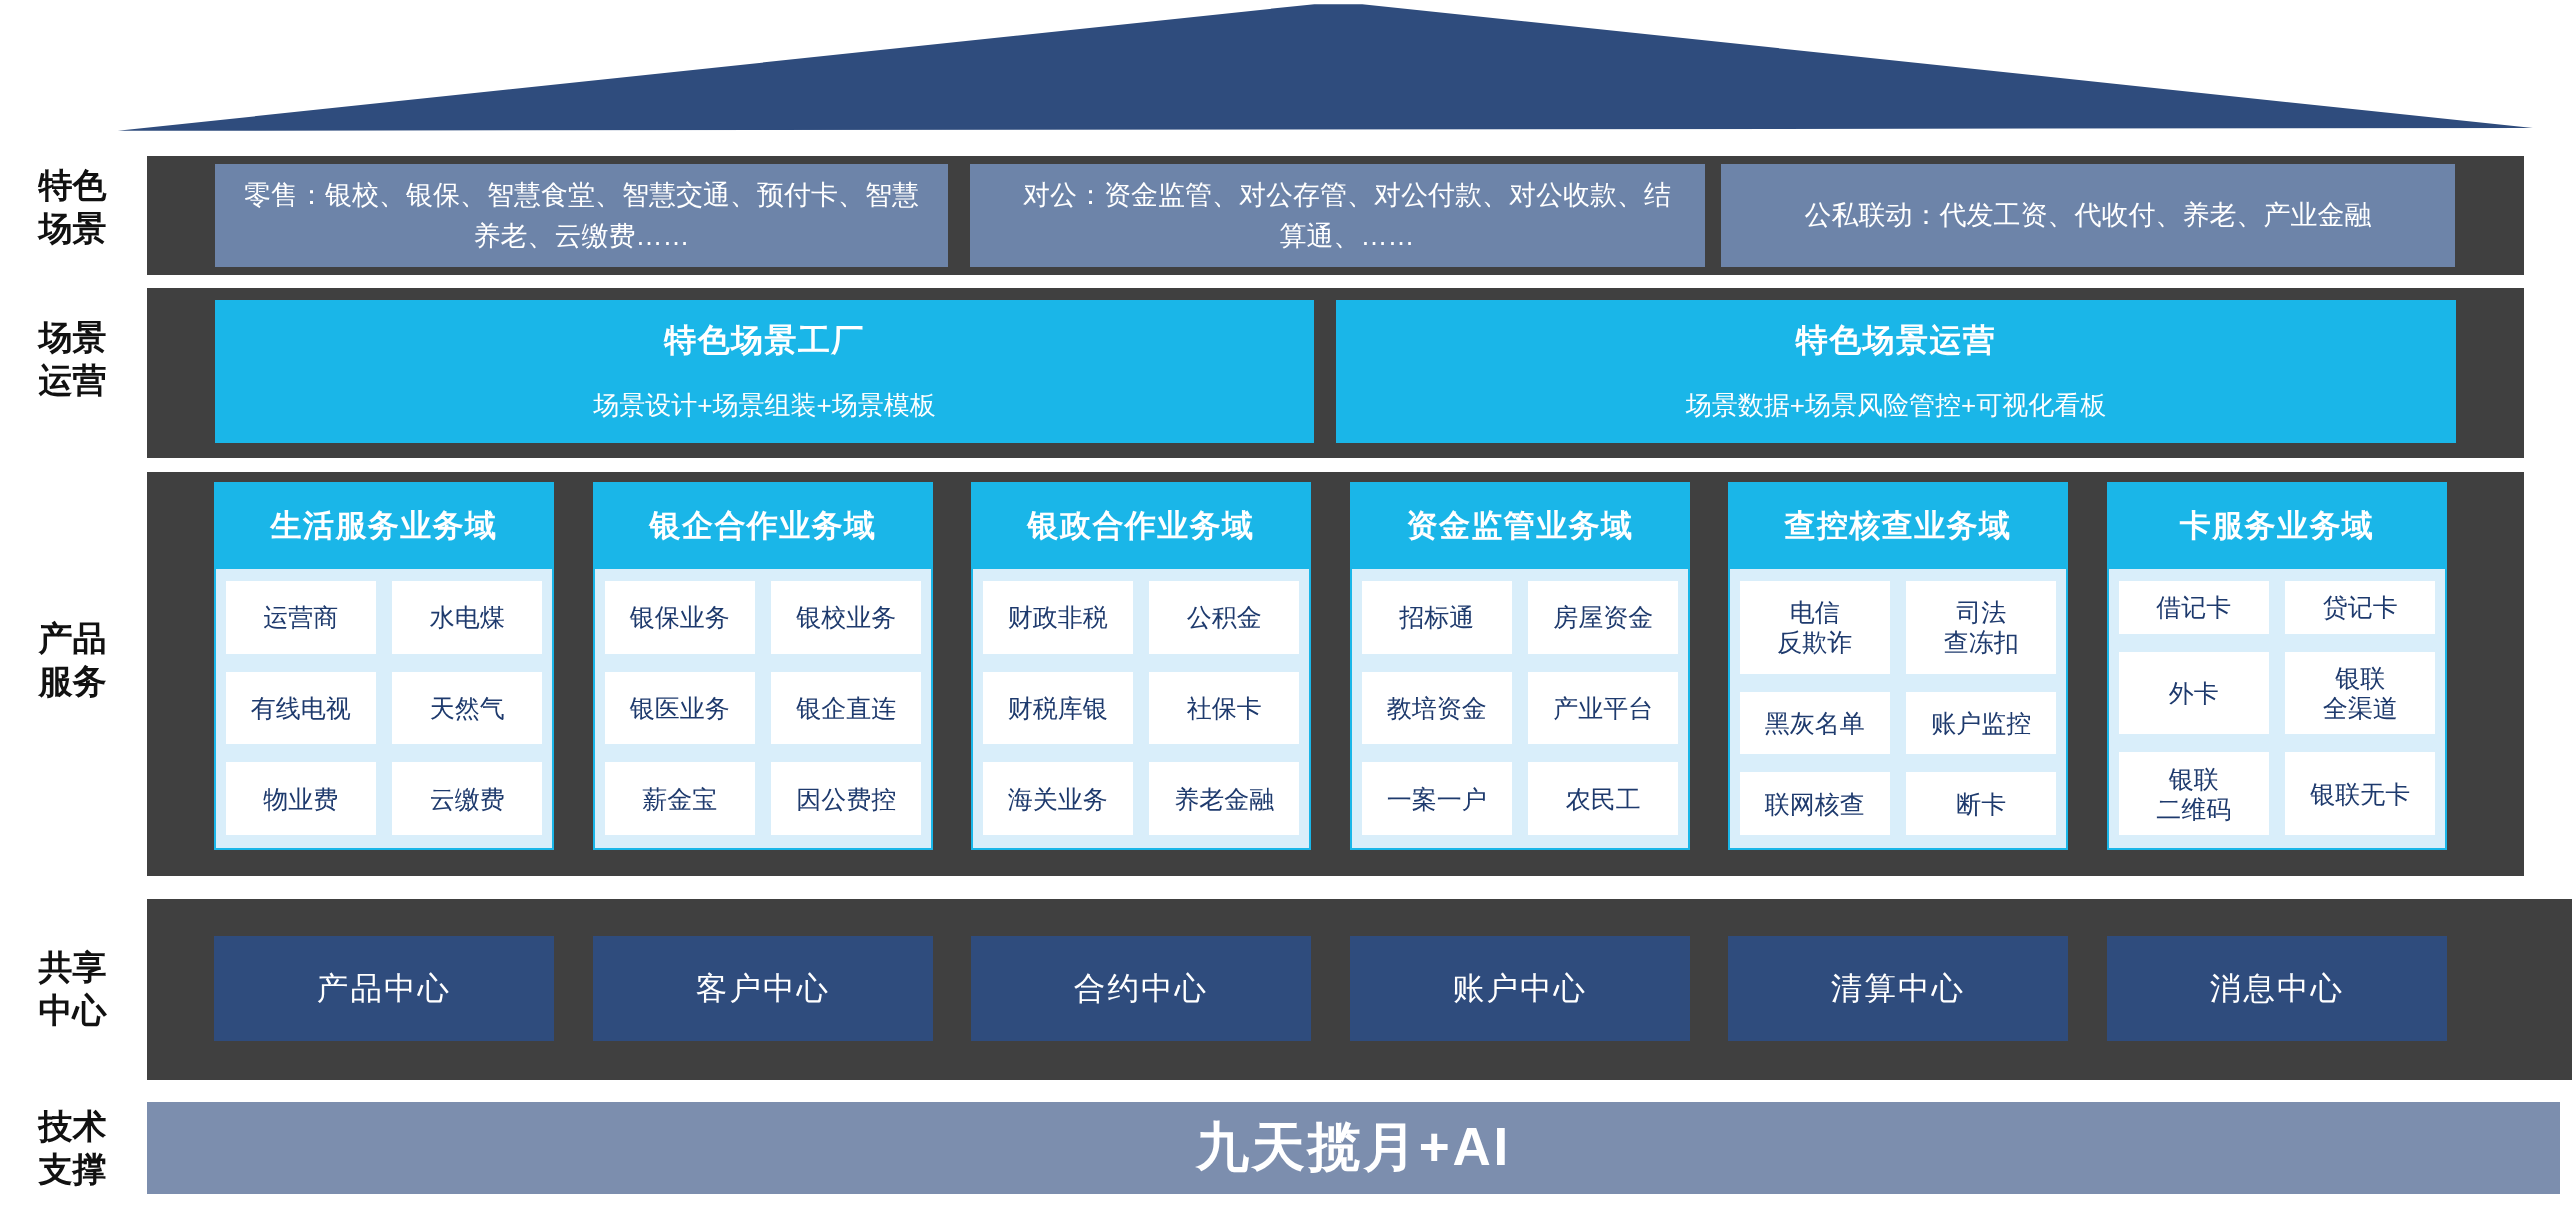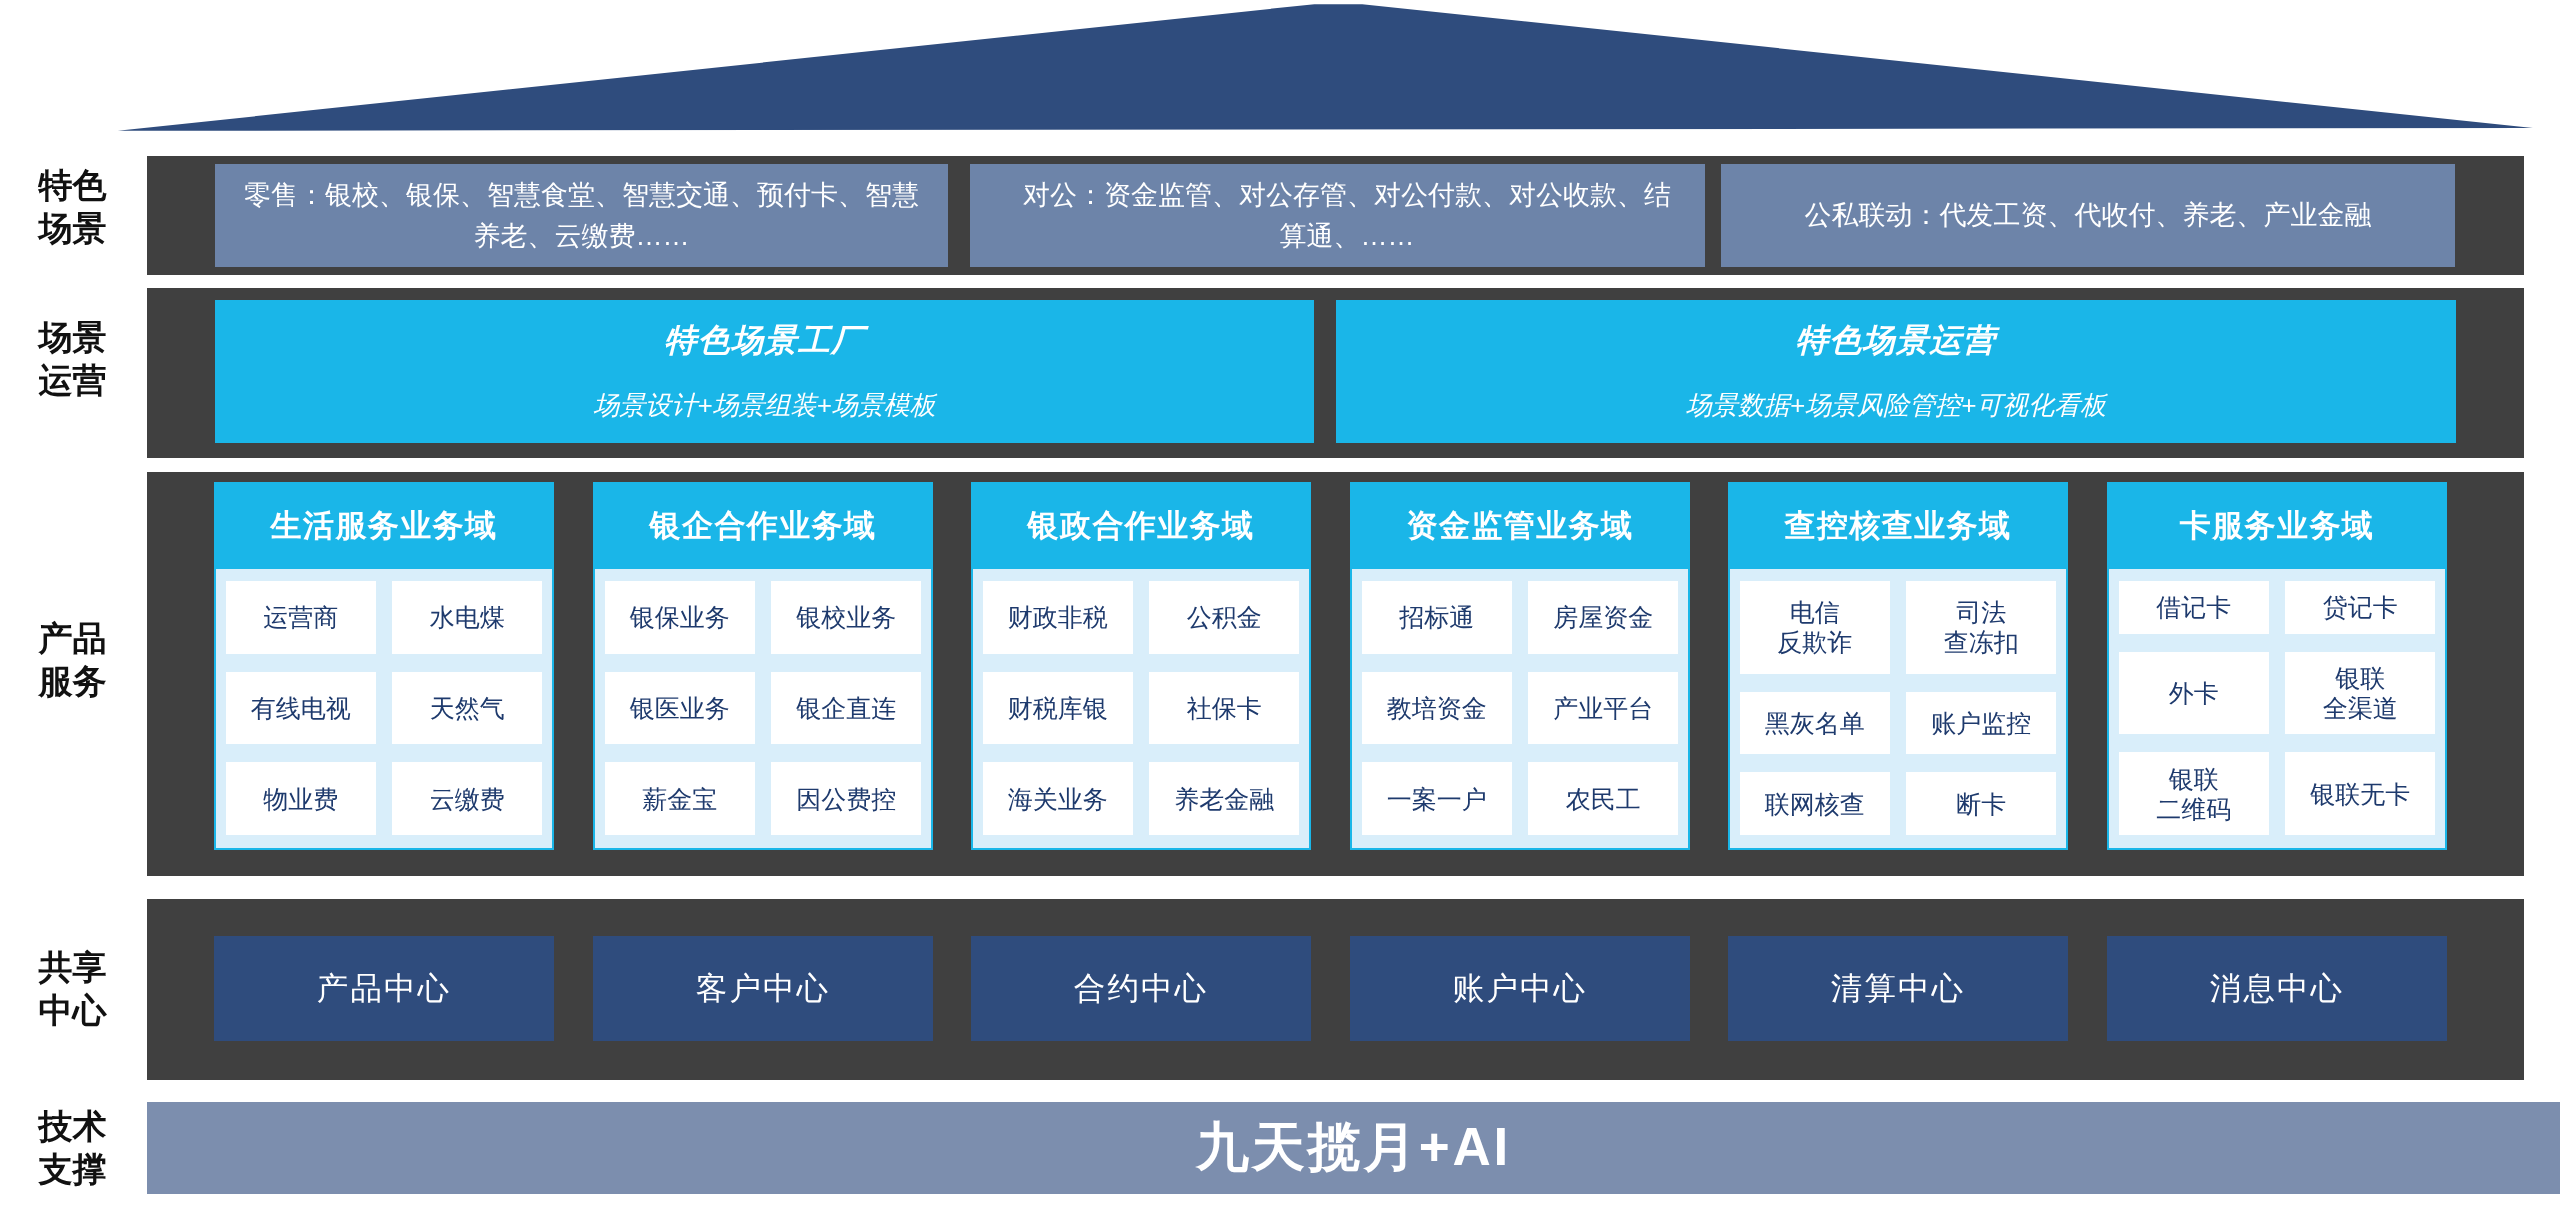--- a/index.html
+++ b/index.html
@@ -13,33 +13,33 @@
 
   
   .side-label{position:absolute;left:0;width:145px;text-align:center;color:#111111;
     font-size:34px;font-weight:700;line-height:1.26;white-space:pre-line;}
 
   
   .band{position:absolute;left:147px;width:2377px;background:#404040;}
   .band-scenes{top:156px;height:119px;}
   .band-operation{top:288px;height:170px;}
   .band-products{top:472px;height:404px;}
-  .band-share{top:899px;height:181px;}
+  .band-share{top:899px;height:181px;padding-left:48px;}
 
   
   .scene-box{position:absolute;top:8.2px;height:103px;background:#6d84a9;color:#ffffff;
     font-size:27px;line-height:1.5;display:flex;align-items:center;justify-content:center;
     text-align:center;padding:0 29px;box-sizing:border-box;}
   .scene-box.b0{left:68px;width:733px;}
   .scene-box.b1{left:823px;width:735px;padding-left:48px;}
   .scene-box.b2{left:1574px;width:734px;}
 
   
   .op-box{position:absolute;top:11.6px;height:143px;background:#1ab6e8;color:#ffffff;
-    display:flex;flex-direction:column;align-items:center;justify-content:center;gap:25px;font-style:italic;}
+    display:flex;flex-direction:column;align-items:center;justify-content:center;gap:25px;}
   .op-box.b0{left:68px;width:1099px;}
   .op-box.b1{left:1189px;width:1120px;}
   .op-title{font-size:32px;font-weight:700;letter-spacing:1.4px;}
   .op-sub{font-size:26px;}
 
   
   .col{position:absolute;top:9.6px;width:340px;height:368px;background:#d9eefa;
     border:2.1px solid #1ab6e8;box-sizing:border-box;}
   .col.c0{left:67px;}  .col.c1{left:446px;} .col.c2{left:824px;}
   .col.c3{left:1203px;}.col.c4{left:1581px;}.col.c5{left:1960px;}

